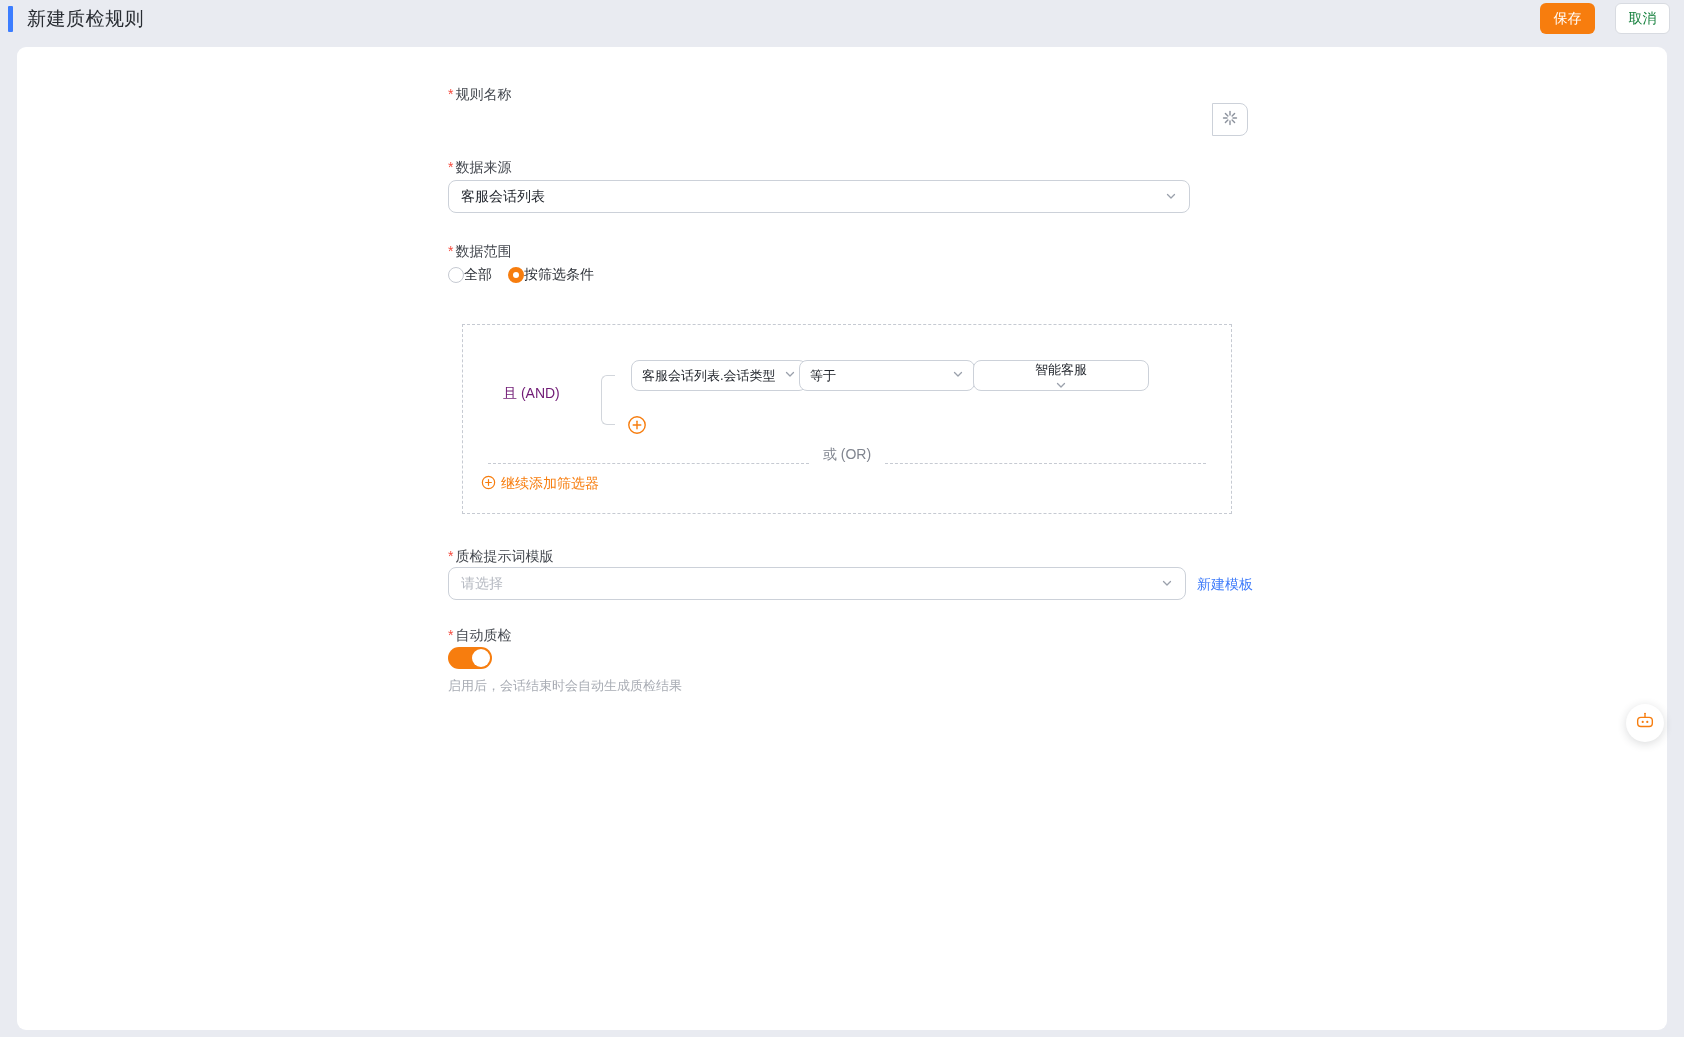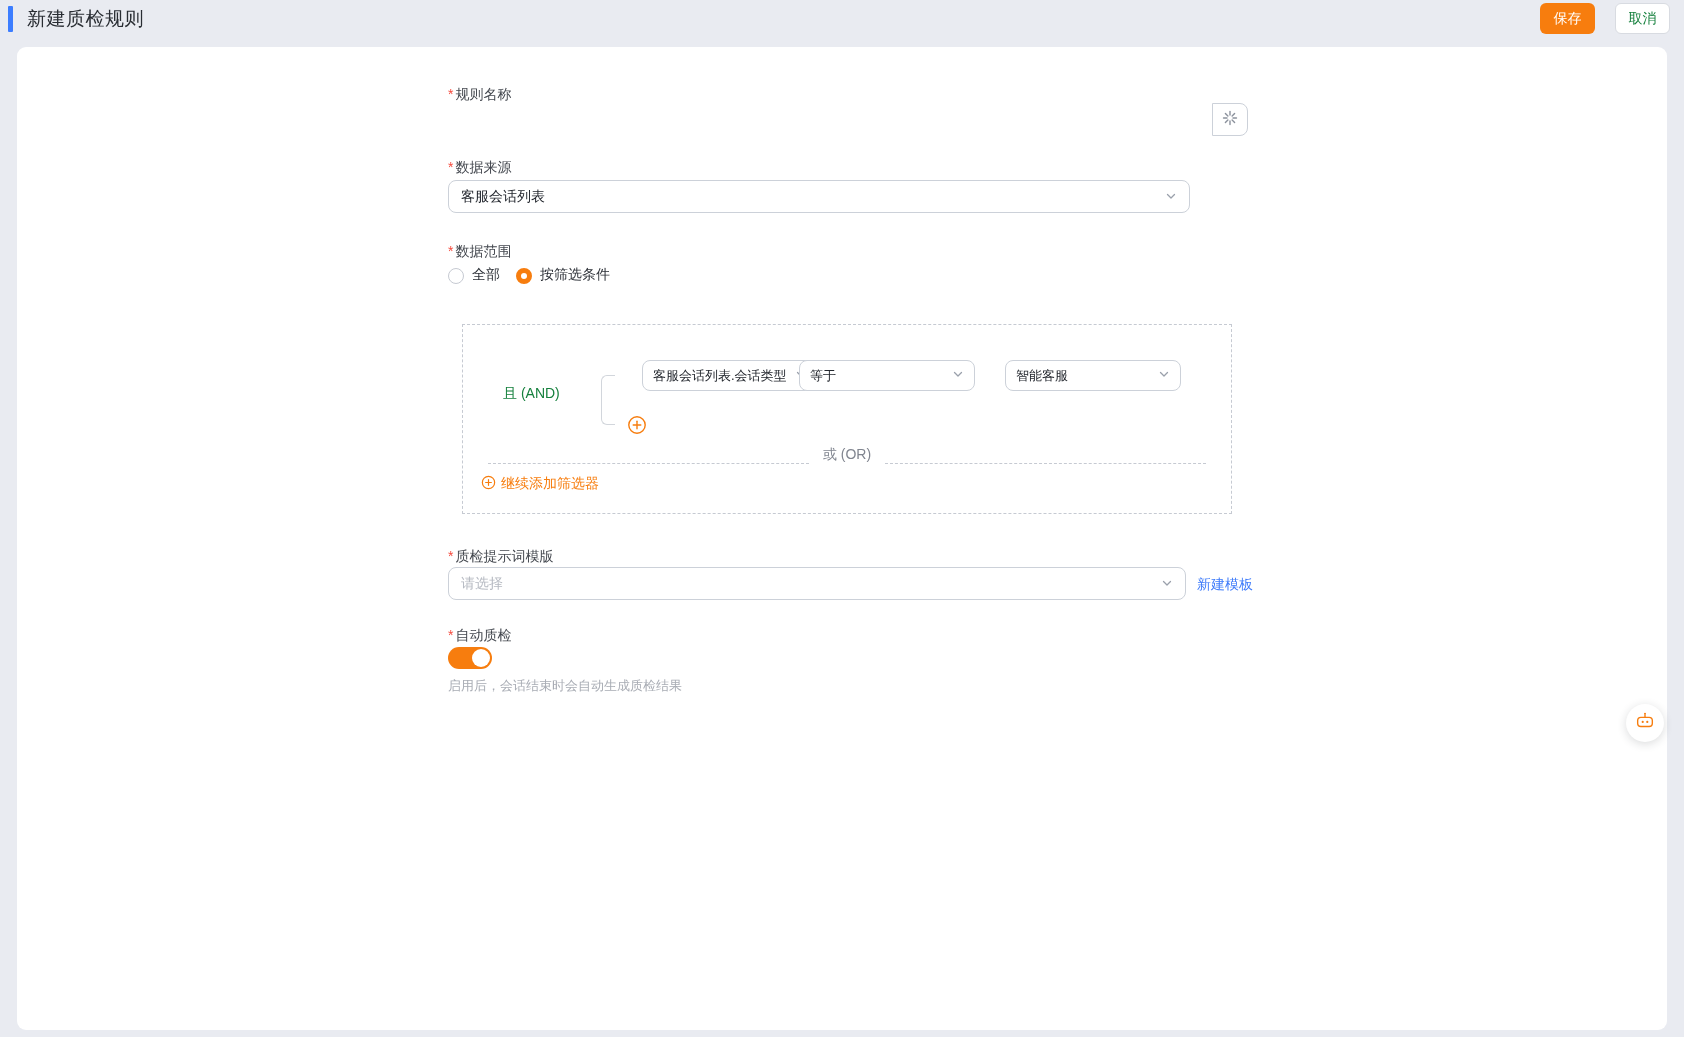--- a/index.html
+++ b/index.html
@@ -27,28 +27,28 @@
   .addon{position:absolute;box-sizing:border-box;height:33px;width:36px;border:1px solid #ccd1d9;
          border-radius:0 8px 8px 0;margin-left:-1px;display:flex;align-items:center;justify-content:center;
          background:#fff;cursor:pointer;}
 
   .select{position:absolute;box-sizing:border-box;height:33px;border:1px solid #ccd1d9;border-radius:8px;
           display:flex;align-items:center;justify-content:space-between;padding:0 12px;font-size:14px;
           color:#23272e;background:#fff;cursor:pointer;}
   .select .placeholder{color:#b6bac2;}
 
   .radio-row{position:absolute;display:flex;align-items:center;gap:16px;font-size:14px;color:#2c3037;}
-  .radio-opt{display:flex;align-items:flex-end;gap:8px;cursor:pointer;font-family:Liberation Serif, serif;}
+  .radio-opt{display:flex;align-items:center;cursor:pointer;font-family:Liberation Serif, serif;}
   .radio{width:16px;height:16px;border-radius:50%;box-sizing:border-box;background:#fff;}
   .radio.off{border:1px solid #c6cad2;}
   .radio.on{border:5px solid #f77d0e;}
 
   .filter-box{position:absolute;left:445px;top:277px;width:770px;height:190px;box-sizing:border-box;
               border:1px dashed #c6cad2;}
-  .and-label{position:absolute;left:40px;top:60px;font-size:14px;color:#15803d;}
+  .and-label{position:absolute;left:40px;top:60px;font-size:14px;color:#701a75;}
   .bracket{position:absolute;left:138px;top:50px;width:14px;height:50px;box-sizing:border-box;
            border-left:1px solid #d2d6dc;border-top:1px solid #d2d6dc;border-bottom:1px solid #d2d6dc;
            border-radius:6px 0 0 6px;}
   .cond-select{position:absolute;top:35px;height:31px;width:176px;box-sizing:border-box;border:1px solid #ccd1d9;
                border-radius:8px;display:flex;align-items:center;justify-content:space-between;padding:0 10px;
                font-size:13px;color:#23272e;background:#fff;cursor:pointer;white-space:nowrap;overflow:hidden;}
   .plus-btn{position:absolute;left:164px;top:90px;width:20px;height:20px;cursor:pointer;}
   .or-row{position:absolute;left:25px;right:25px;top:121px;display:flex;align-items:flex-end;gap:14px;
           color:#80858f;font-size:14px;}
   .dash{flex:1;border-top:1px dashed #c6cad2;height:0;}
@@ -121,37 +121,37 @@
       <div class="radio-opt">
         <span class="radio on"></span>
         <span>按筛选条件</span>
       </div>
     </div>
 
     <div class="filter-box">
       <div class="and-label">且 (AND)</div>
       <div class="bracket"></div>
 
-      <div class="cond-select" style="left:179px;">
+      <div class="cond-select" style="left:168px;">
         <span>客服会话列表.会话类型</span>
         <span>
           <svg width="12" height="12" viewBox="0 0 12 12">
               <path d="M2.5 4.5 L6 8 L9.5 4.5" stroke="#9aa0ab" stroke-width="1.3" fill="none" stroke-linecap="round" stroke-linejoin="round"></path>
             </svg>
         </span>
       </div>
       <div class="cond-select" style="left:336px;gap:44px;">
         <span>等于</span>
         <span>
           <svg width="12" height="12" viewBox="0 0 12 12">
               <path d="M2.5 4.5 L6 8 L9.5 4.5" stroke="#9aa0ab" stroke-width="1.3" fill="none" stroke-linecap="round" stroke-linejoin="round"></path>
             </svg>
         </span>
       </div>
-      <div class="cond-select" style="left:542px;">
+      <div class="cond-select" style="left:510px;flex-direction:column;">
         <span>智能客服</span>
         <span>
           <svg width="12" height="12" viewBox="0 0 12 12">
               <path d="M2.5 4.5 L6 8 L9.5 4.5" stroke="#9aa0ab" stroke-width="1.3" fill="none" stroke-linecap="round" stroke-linejoin="round"></path>
             </svg>
         </span>
       </div>
 
       <div class="plus-btn">
         <span>

